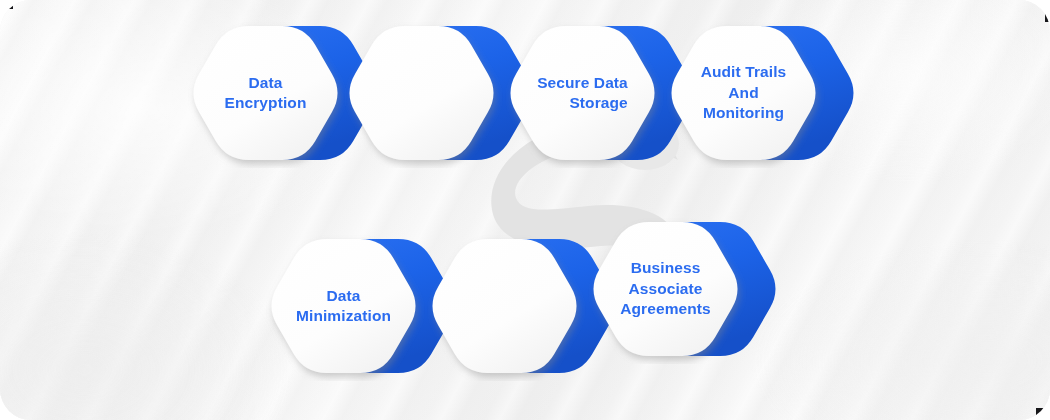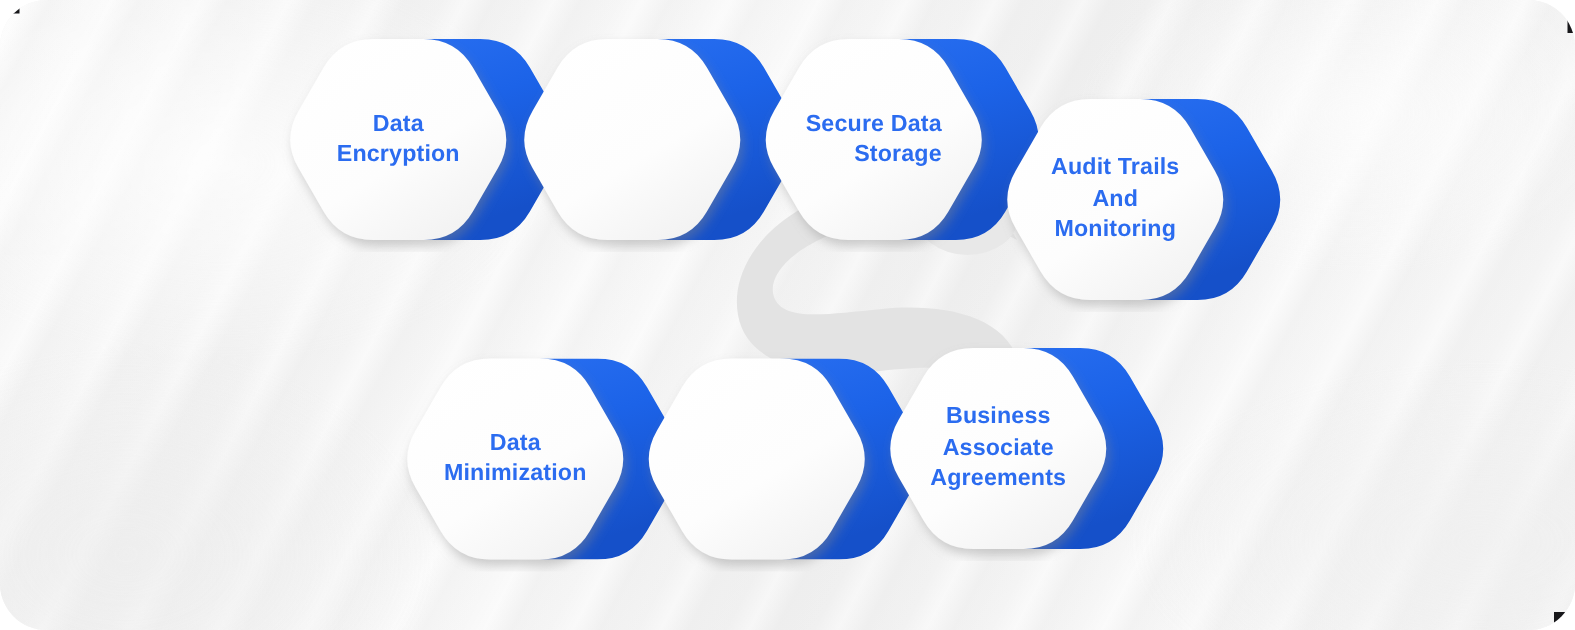--- a/index.html
+++ b/index.html
@@ -216,21 +216,21 @@
               </linearGradient>
             </defs>
             <g transform="translate(8,8)" filter="url(#sh3)">
               <path d="M27.735606554040327,19.04424157107866Q38.75,0 60.75,0L94.25,0Q116.25,0 127.26439344595967,19.04424157107866L143.98560655404032,47.95575842892134Q155,67 143.98560655404032,86.04424157107866L127.26439344595967,114.95575842892134Q116.25,134 94.25,134L60.75,134Q38.75,134 27.735606554040327,114.95575842892134L11.014393445959673,86.04424157107866Q0,67 11.014393445959673,47.95575842892134Z" fill="url(#wg3)"></path>
             </g>
           </svg>
         </div>
         <div class="hex-label" style="width: 155px; height: 134px; text-align: right;">Secure Data
 Storage</div>
       </div>
-      <div class="hex-group" style="left: 666px; top: 26px; width: 193px; height: 167px; margin-top: 40px;">
+      <div class="hex-group" style="left: 666px; top: 26px; width: 193px; height: 167px;">
         <div class="hex-blue" style="left: 38px;">
           <svg width="155" height="134" viewBox="0 0 155 134">
             <defs>
               <linearGradient id="bg4" x1="0" y1="0" x2="0.35" y2="1">
                 <stop offset="0%" stop-color="#2a70f2"></stop>
                 <stop offset="45%" stop-color="#1c63e8"></stop>
                 <stop offset="100%" stop-color="#1550c9"></stop>
               </linearGradient>
             </defs>
             <path d="M27.735606554040327,19.04424157107866Q38.75,0 60.75,0L94.25,0Q116.25,0 127.26439344595967,19.04424157107866L143.98560655404032,47.95575842892134Q155,67 143.98560655404032,86.04424157107866L127.26439344595967,114.95575842892134Q116.25,134 94.25,134L60.75,134Q38.75,134 27.735606554040327,114.95575842892134L11.014393445959673,86.04424157107866Q0,67 11.014393445959673,47.95575842892134Z" fill="url(#bg4)"></path>
@@ -314,21 +314,21 @@
                 <stop offset="62%" stop-color="#fdfdfd"></stop>
                 <stop offset="100%" stop-color="#f2f2f2"></stop>
               </linearGradient>
             </defs>
             <g transform="translate(8,8)" filter="url(#sh6)">
               <path d="M27.735606554040327,19.04424157107866Q38.75,0 60.75,0L94.25,0Q116.25,0 127.26439344595967,19.04424157107866L143.98560655404032,47.95575842892134Q155,67 143.98560655404032,86.04424157107866L127.26439344595967,114.95575842892134Q116.25,134 94.25,134L60.75,134Q38.75,134 27.735606554040327,114.95575842892134L11.014393445959673,86.04424157107866Q0,67 11.014393445959673,47.95575842892134Z" fill="url(#wg6)"></path>
             </g>
           </svg>
         </div>
       </div>
-      <div class="hex-group" style="left: 588px; top: 232px; width: 193px; height: 134px;">
+      <div class="hex-group" style="left: 588px; top: 222px; width: 193px; height: 134px;">
         <div class="hex-blue" style="left: 38px;">
           <svg width="155" height="134" viewBox="0 0 155 134">
             <defs>
               <linearGradient id="bg7" x1="0" y1="0" x2="0.35" y2="1">
                 <stop offset="0%" stop-color="#2a70f2"></stop>
                 <stop offset="45%" stop-color="#1c63e8"></stop>
                 <stop offset="100%" stop-color="#1550c9"></stop>
               </linearGradient>
             </defs>
             <path d="M27.735606554040327,19.04424157107866Q38.75,0 60.75,0L94.25,0Q116.25,0 127.26439344595967,19.04424157107866L143.98560655404032,47.95575842892134Q155,67 143.98560655404032,86.04424157107866L127.26439344595967,114.95575842892134Q116.25,134 94.25,134L60.75,134Q38.75,134 27.735606554040327,114.95575842892134L11.014393445959673,86.04424157107866Q0,67 11.014393445959673,47.95575842892134Z" fill="url(#bg7)"></path>

